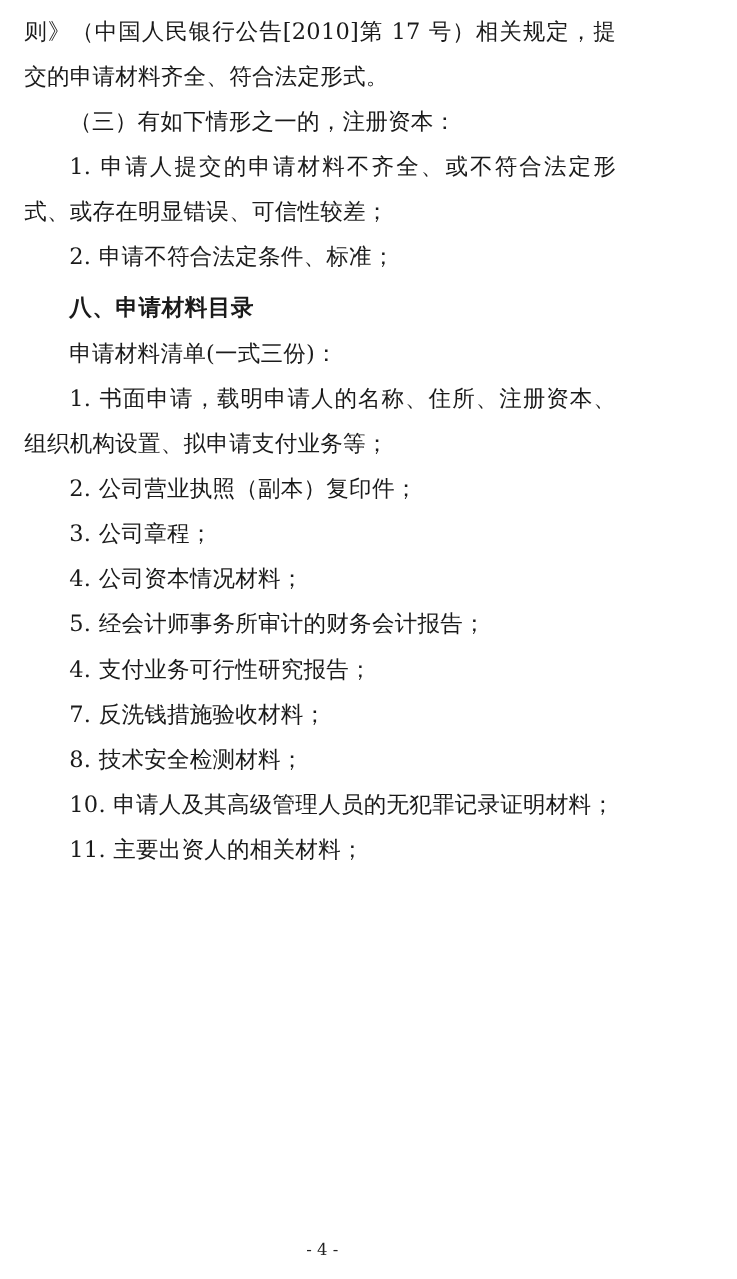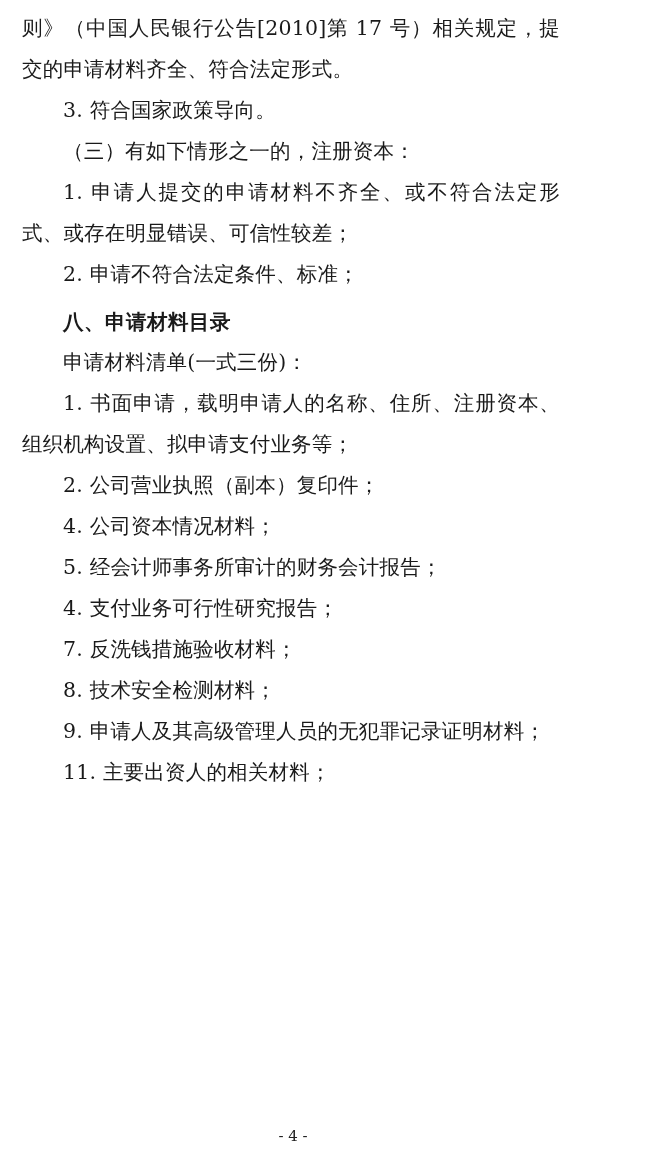--- a/index.html
+++ b/index.html
@@ -35,55 +35,55 @@
   }
   .noindent {
     text-indent: 0;
   }
   .heading {
     font-size: 20.5px;
     line-height: 41px;
     font-weight: bold;
     text-indent: 2em;
     margin: 0;
-    font-family: Liberation Sans, sans-serif;
+    font-family: Liberation Serif, serif;
     letter-spacing: 0.5px;
   }
   .spacer-sm { height: 6px; }
   .footer {
     position: absolute;
     left: 0;
     right: 0;
     bottom: 18px;
     text-align: center;
     font-size: 15px;
     color: #222;
     font-family: "DejaVu Serif", "Liberation Serif", serif;
   }
 </style>
 </head>
 <body>
 
 <div class="page">
 
   <p class="para noindent">则》（中国人民银行公告[2010]第 17 号）相关规定，提交的申请材料齐全、符合法定形式。</p>
-  <p class="para indent">3. 符合国家政策导向。</p>
   <p class="para indent">（三）有如下情形之一的，注册资本：</p>
   <p class="para indent">1. 申请人提交的申请材料不齐全、或不符合法定形式、或存在明显错误、可信性较差；</p>
   <p class="para indent">2. 申请不符合法定条件、标准；</p>
 
   <div class="spacer-sm"></div>
 
   <h2 class="heading">八、申请材料目录</h2>
 
   <p class="para indent">申请材料清单(一式三份)：</p>
   <p class="para indent">1. 书面申请，载明申请人的名称、住所、注册资本、组织机构设置、拟申请支付业务等；</p>
   <p class="para indent">2. 公司营业执照（副本）复印件；</p>
+  <p class="para indent">3. 公司章程；</p>
   <p class="para indent">4. 公司资本情况材料；</p>
   <p class="para indent">5. 经会计师事务所审计的财务会计报告；</p>
   <p class="para indent">4. 支付业务可行性研究报告；</p>
   <p class="para indent">7. 反洗钱措施验收材料；</p>
   <p class="para indent">8. 技术安全检测材料；</p>
-  <p class="para indent">9. 申请人及其高级管理人员的无犯罪记录证明材料；</p>
+  <p class="para indent">10. 申请人及其高级管理人员的无犯罪记录证明材料；</p>
   <p class="para indent">11. 主要出资人的相关材料；</p>
 
   <div class="footer">- 4 -</div>
 </div>
 
 </body></html>

